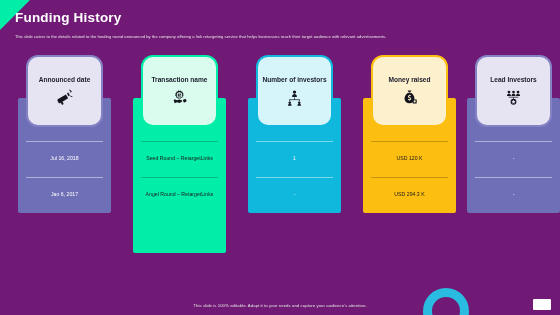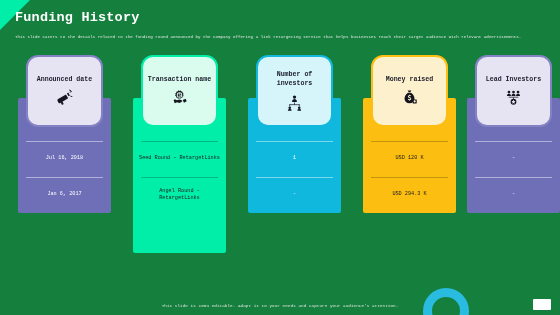--- a/index.html
+++ b/index.html
@@ -5,23 +5,22 @@
   * { box-sizing: border-box; margin: 0; padding: 0; }
   html, body {
     width: 560px; height: 315px;
     background: #000000;
     font-family: "Liberation Sans", sans-serif;
     overflow: hidden;
   }
   .slide {
     position: relative;
     width: 560px; height: 315px;
-    background: #15803d;
+    background: #701a75;
     overflow: hidden;
-    font-family: Liberation Mono, monospace;
   }
 
   
   .corner-triangle {
     position: absolute;
     top: 0; left: 0;
     width: 0; height: 0;
     border-top: 30px solid #00EEA8;
     border-right: 30px solid transparent;
   }

